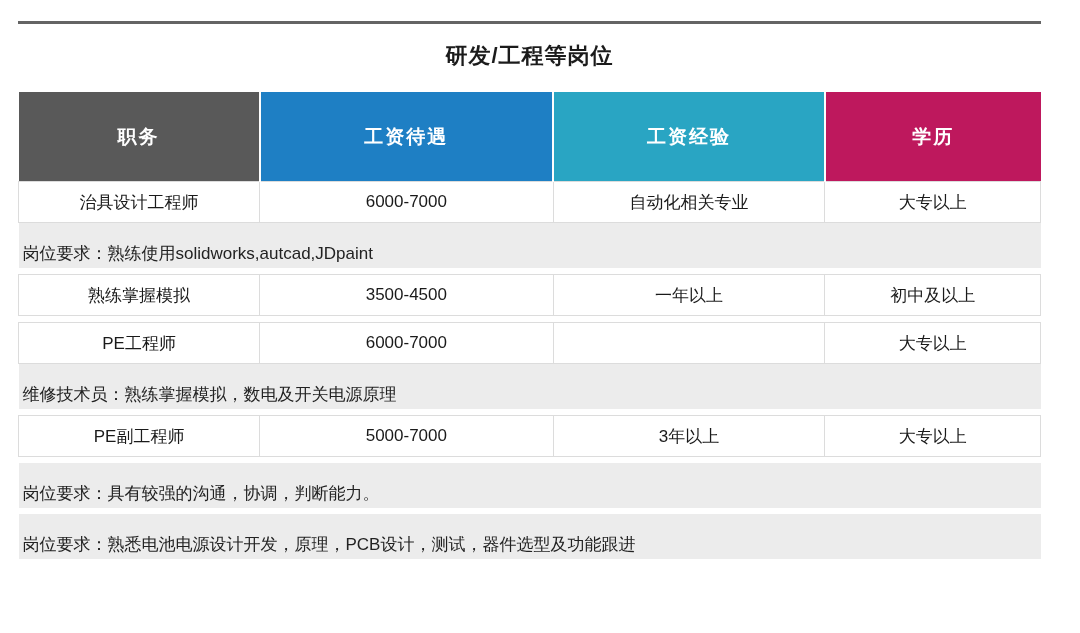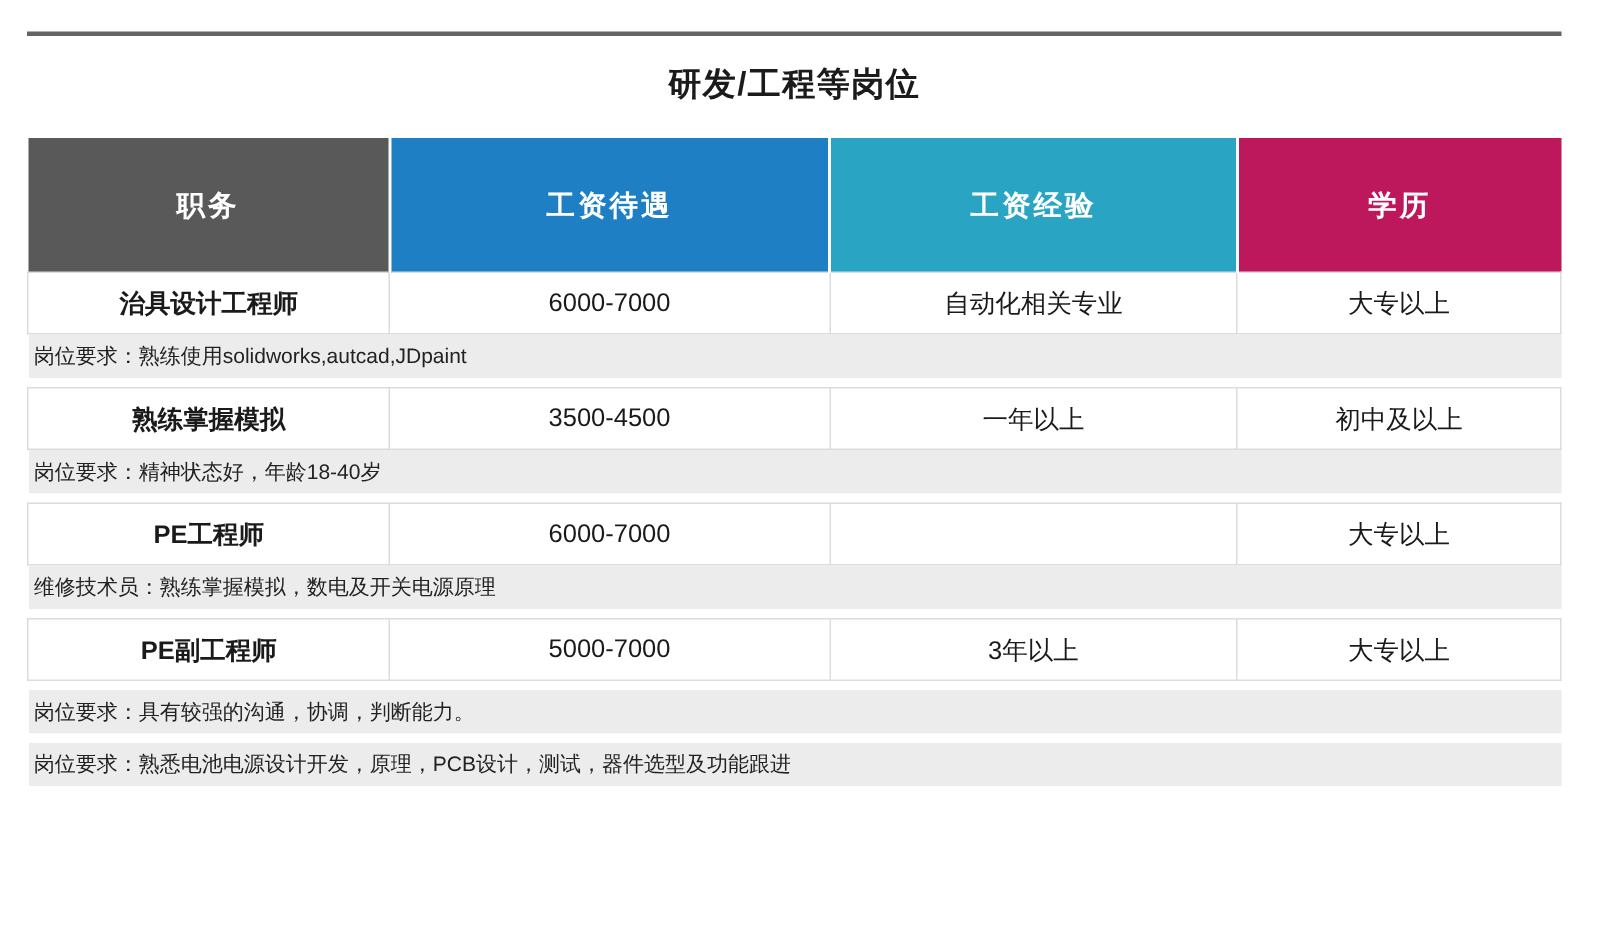--- a/index.html
+++ b/index.html
@@ -58,29 +58,29 @@
     height: 38px;
     background: #ffffff;
     text-align: center;
     vertical-align: middle;
     font-size: 17px;
     color: #1a1a1a;
     border: 1px solid #dcdcdc;
     overflow: hidden;
     white-space: nowrap;
   }
-  tr.data-row td.pos { font-weight: bold; margin-top: 44px; }
+  tr.data-row td.pos { font-weight: normal; margin-top: 44px; }
   tr.req-row td {
     height: 29px;
     background: #ececec;
-    font-size: 14px;
+    font-size: 17px;
     color: #222222;
     text-align: left;
     vertical-align: middle;
-    padding: 0 6px 0 4px;
+    padding: 16px 6px 0 4px;
     border: none;
     overflow: hidden;
     white-space: nowrap;
   }
   tr.gap-row td {
     height: 6px;
     background: #ffffff;
     border: none;
     padding: 0;
   }
@@ -128,23 +128,20 @@
           </tr>
           <tr class="gap-row">
             <td colspan="4"></td>
           </tr>
           <tr class="data-row">
             <td class="pos">熟练掌握模拟</td>
             <td>3500-4500</td>
             <td>一年以上</td>
             <td>初中及以上</td>
           </tr>
-          <tr class="req-row">
-            <td colspan="4">岗位要求：精神状态好，年龄18-40岁</td>
-          </tr>
           <tr class="gap-row">
             <td colspan="4"></td>
           </tr>
           <tr class="data-row">
             <td class="pos">PE工程师</td>
             <td>6000-7000</td>
             <td></td>
             <td>大专以上</td>
           </tr>
           <tr class="req-row">

